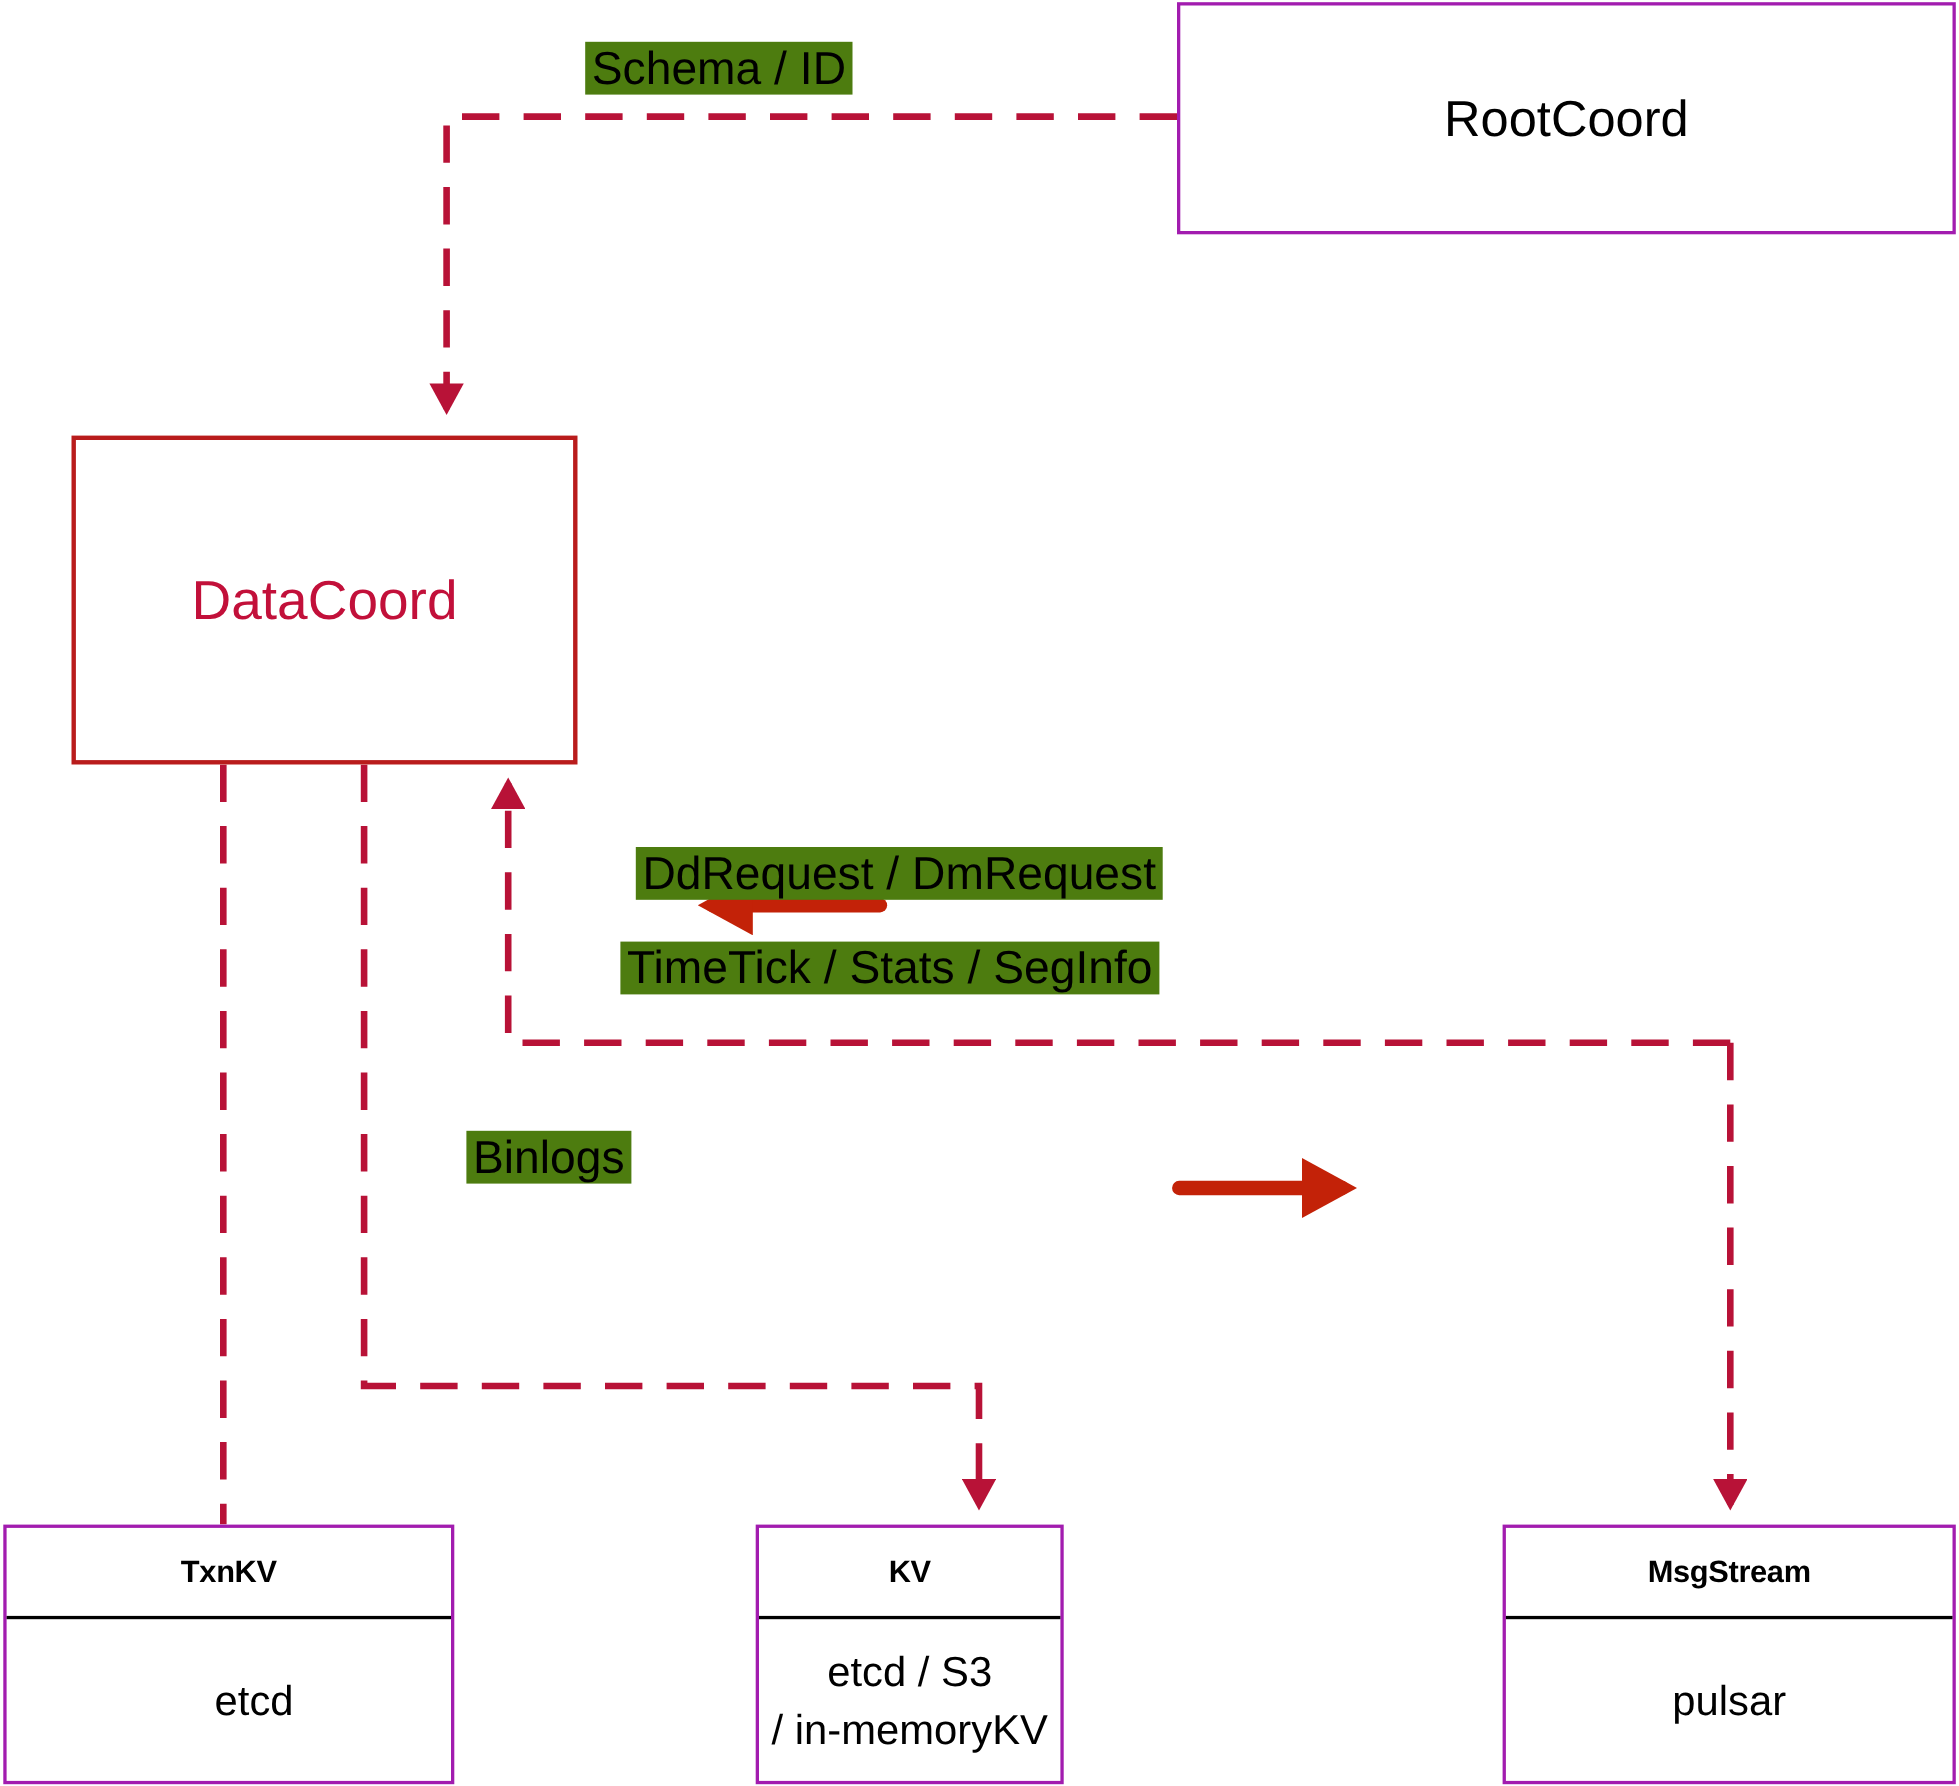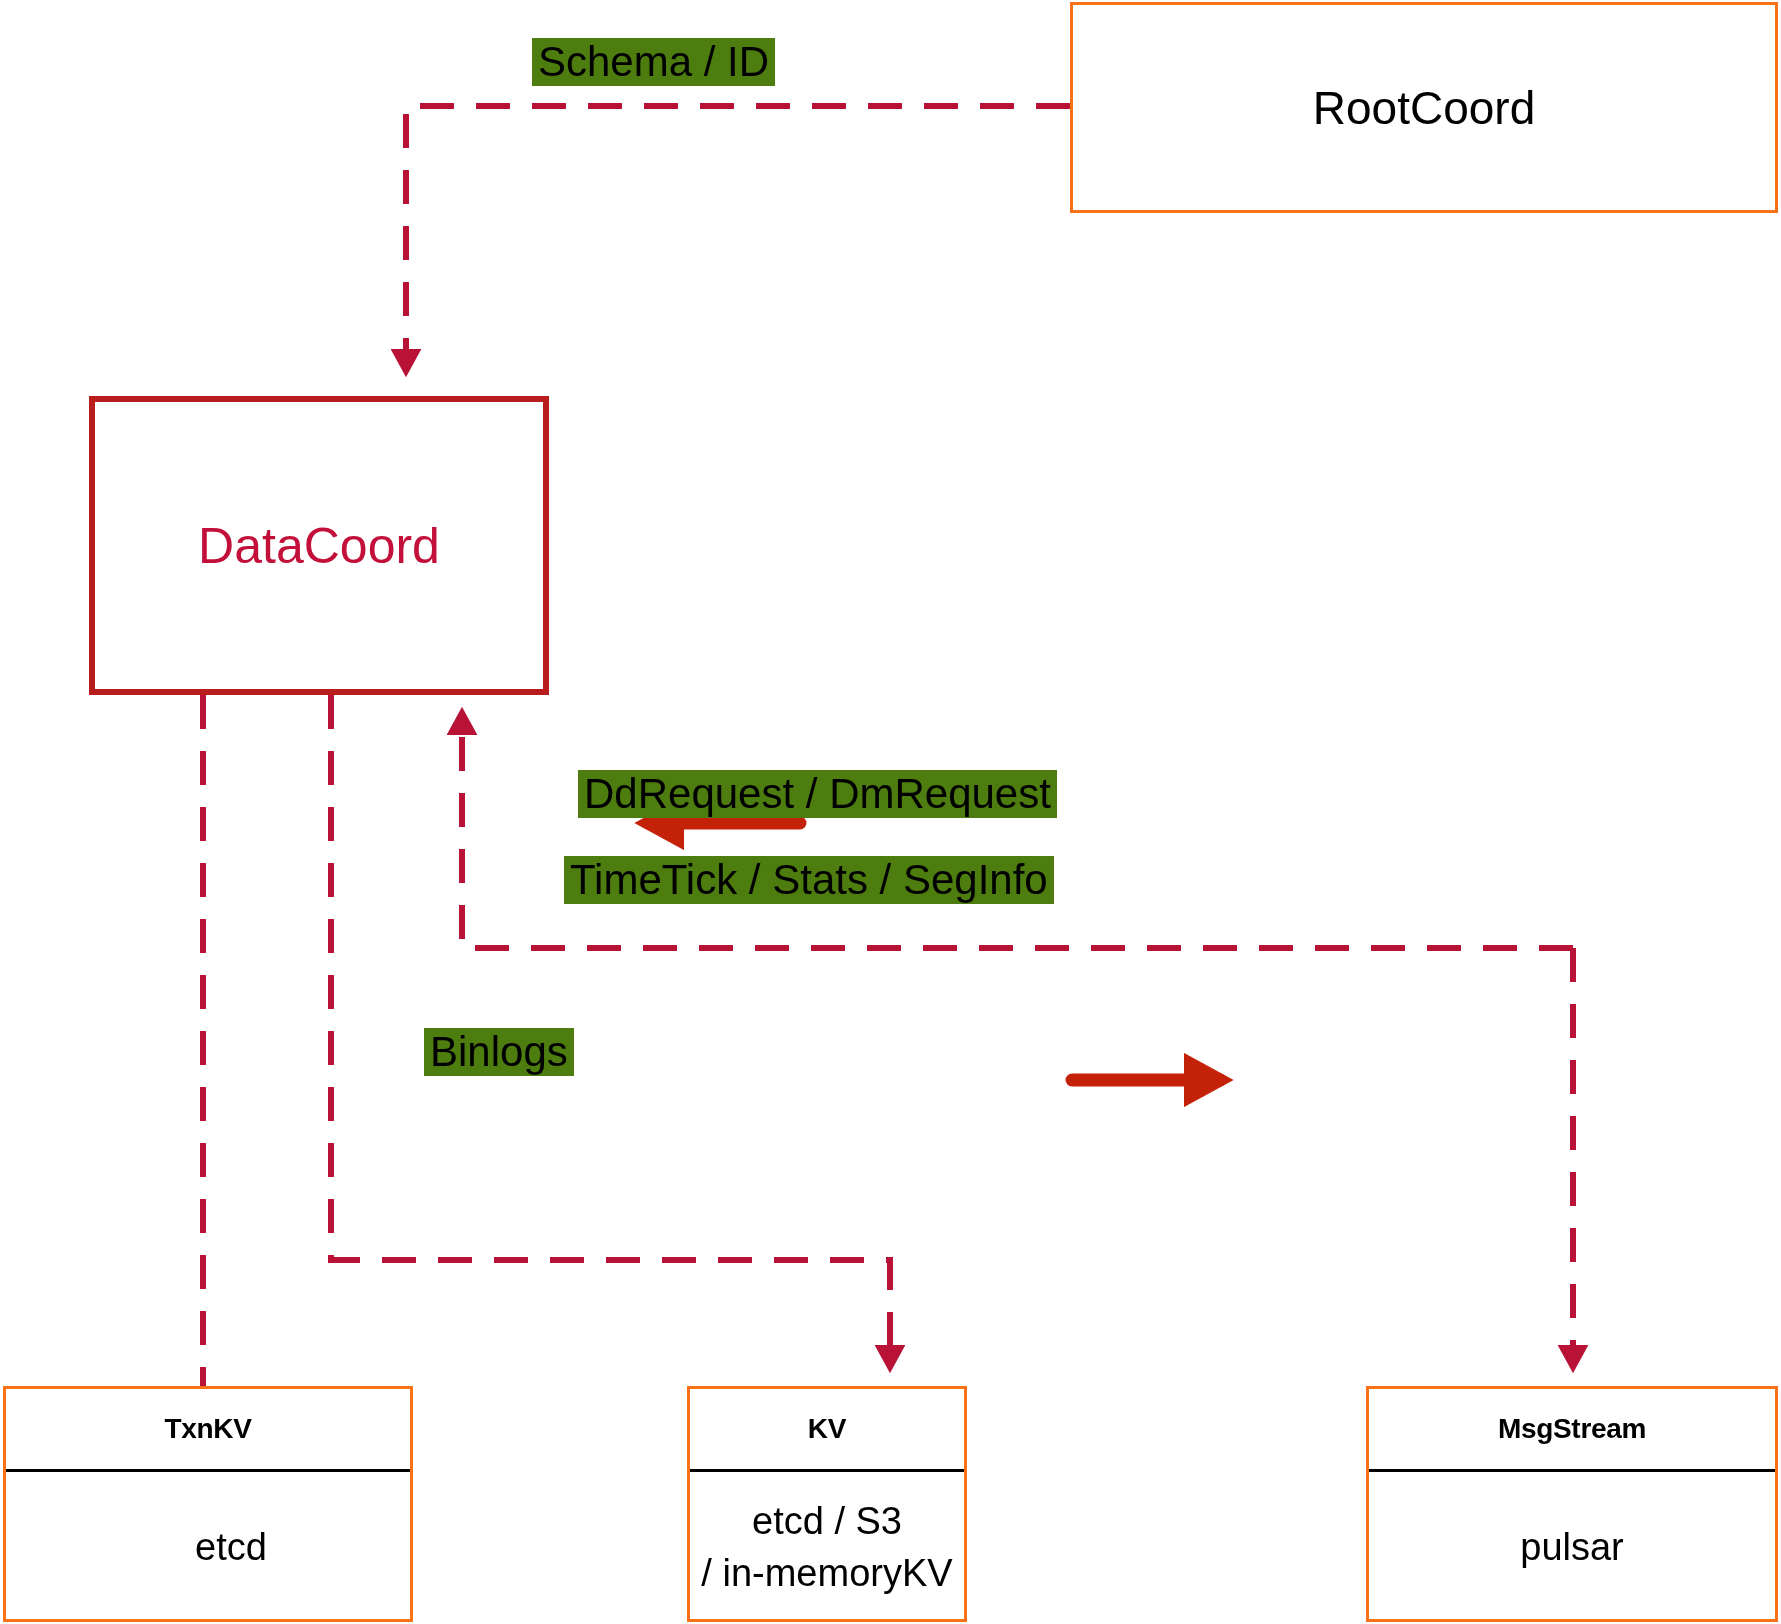--- a/index.html
+++ b/index.html
@@ -21,25 +21,24 @@
     top: 0;
     width: 1781px;
     height: 1624px;
   }
   .node-box {
     position: absolute;
     box-sizing: border-box;
     background: #ffffff;
   }
   .black-box {
-    border: 3px solid #f97316;
+    border: 3px solid #a21caf;
   }
   .red-box {
-    border: 6px solid #b91c1c;
-    margin-left: 24px;
+    border: 4px solid #b91c1c;
   }
   .box-title {
     text-align: center;
     font-weight: bold;
     color: #000000;
     font-size: 28px;
     letter-spacing: -0.3px;
   }
   .box-title-plain {
     text-align: center;

